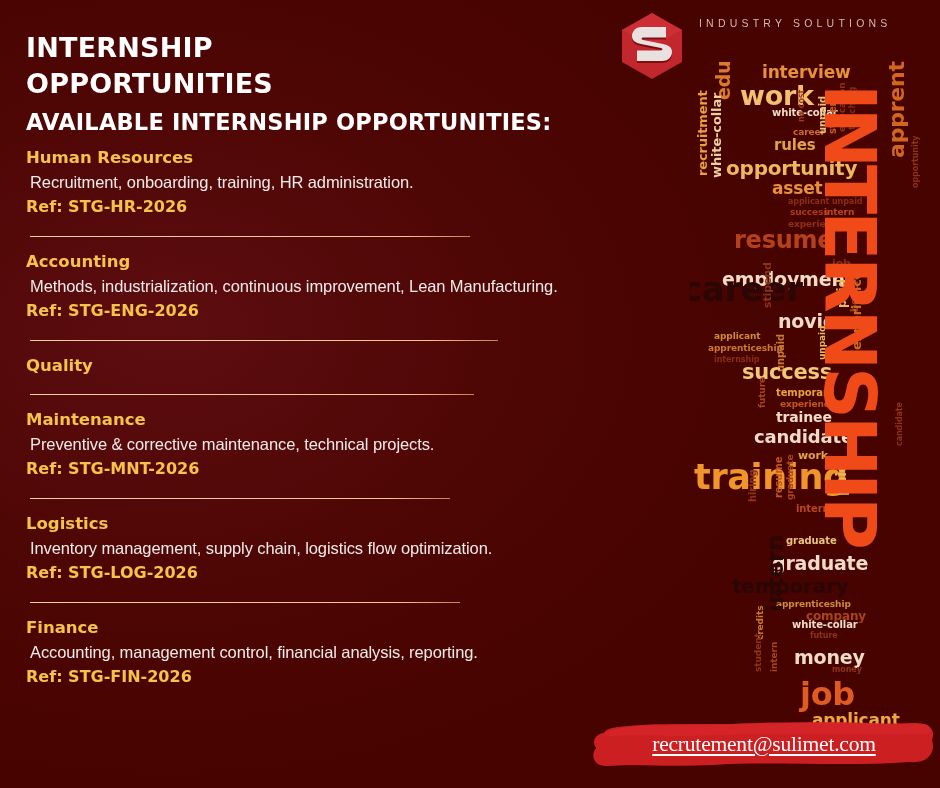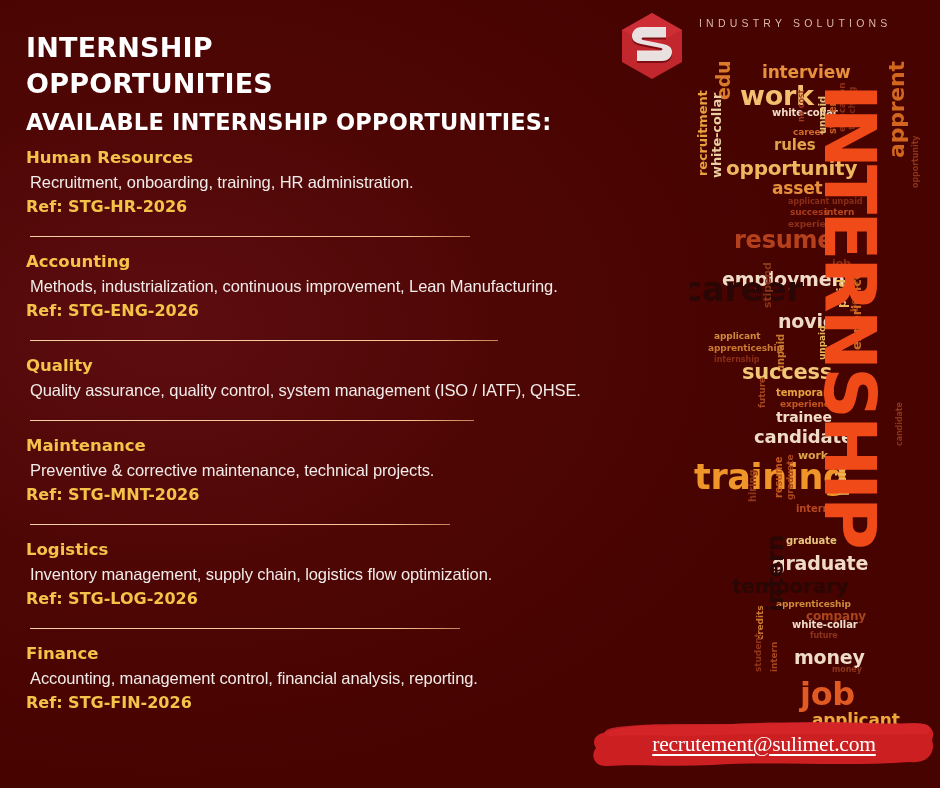--- a/index.html
+++ b/index.html
@@ -245,21 +245,20 @@
         </div>
         <div class="divider" style="width: 440px;"></div>
         <div class="dept">
           <div class="dept-name">Accounting</div>
           <div class="dept-desc"> Methods, industrialization, continuous improvement, Lean Manufacturing.</div>
           <div class="dept-ref">Ref: STG-ENG-2026</div>
         </div>
         <div class="divider" style="width: 468px;"></div>
         <div class="dept">
           <div class="dept-name">Quality</div>
-          <div class="dept-desc"> Quality assurance, quality control, system management (ISO / IATF), QHSE.</div>
         </div>
         <div class="divider" style="width: 444px;"></div>
         <div class="dept">
           <div class="dept-name">Maintenance</div>
           <div class="dept-desc"> Preventive &amp; corrective maintenance, technical projects.</div>
           <div class="dept-ref">Ref: STG-MNT-2026</div>
         </div>
         <div class="divider" style="width: 420px;"></div>
         <div class="dept">
           <div class="dept-name">Logistics</div>

